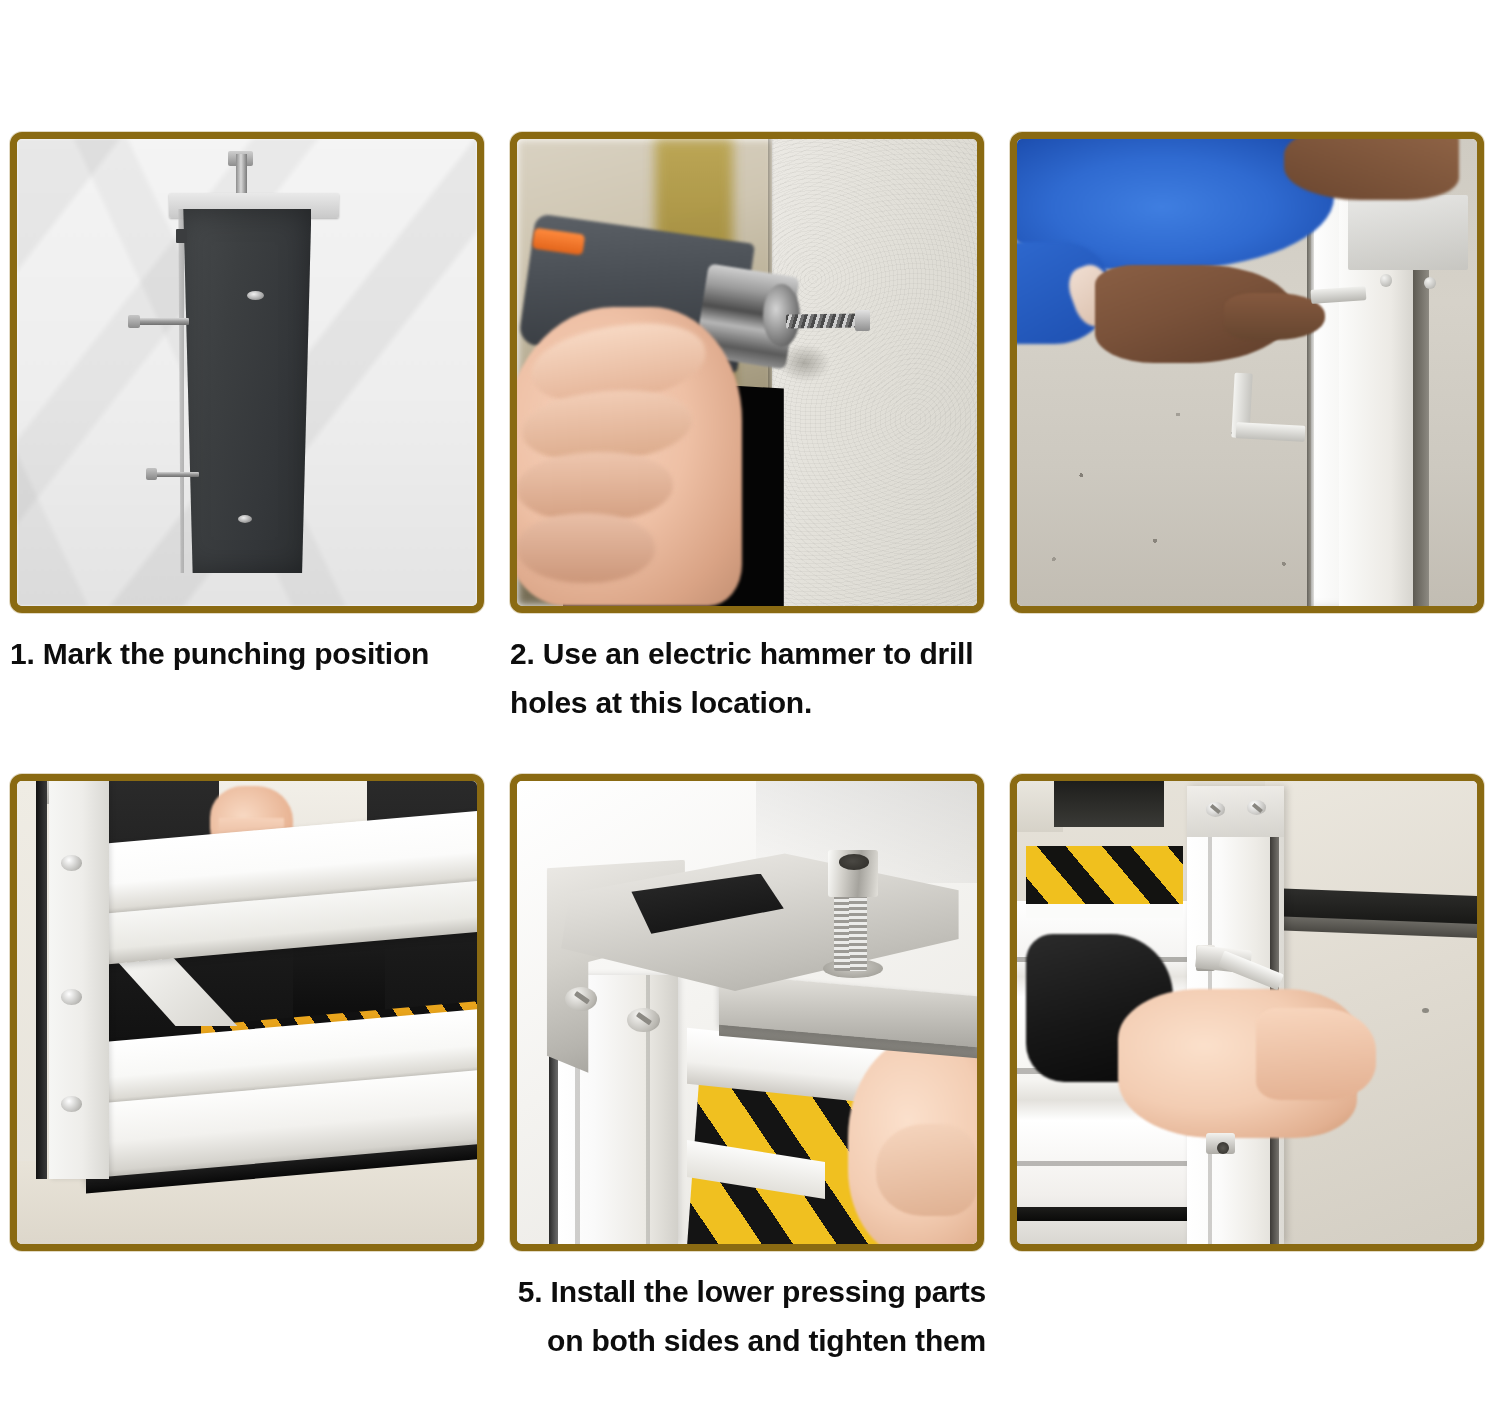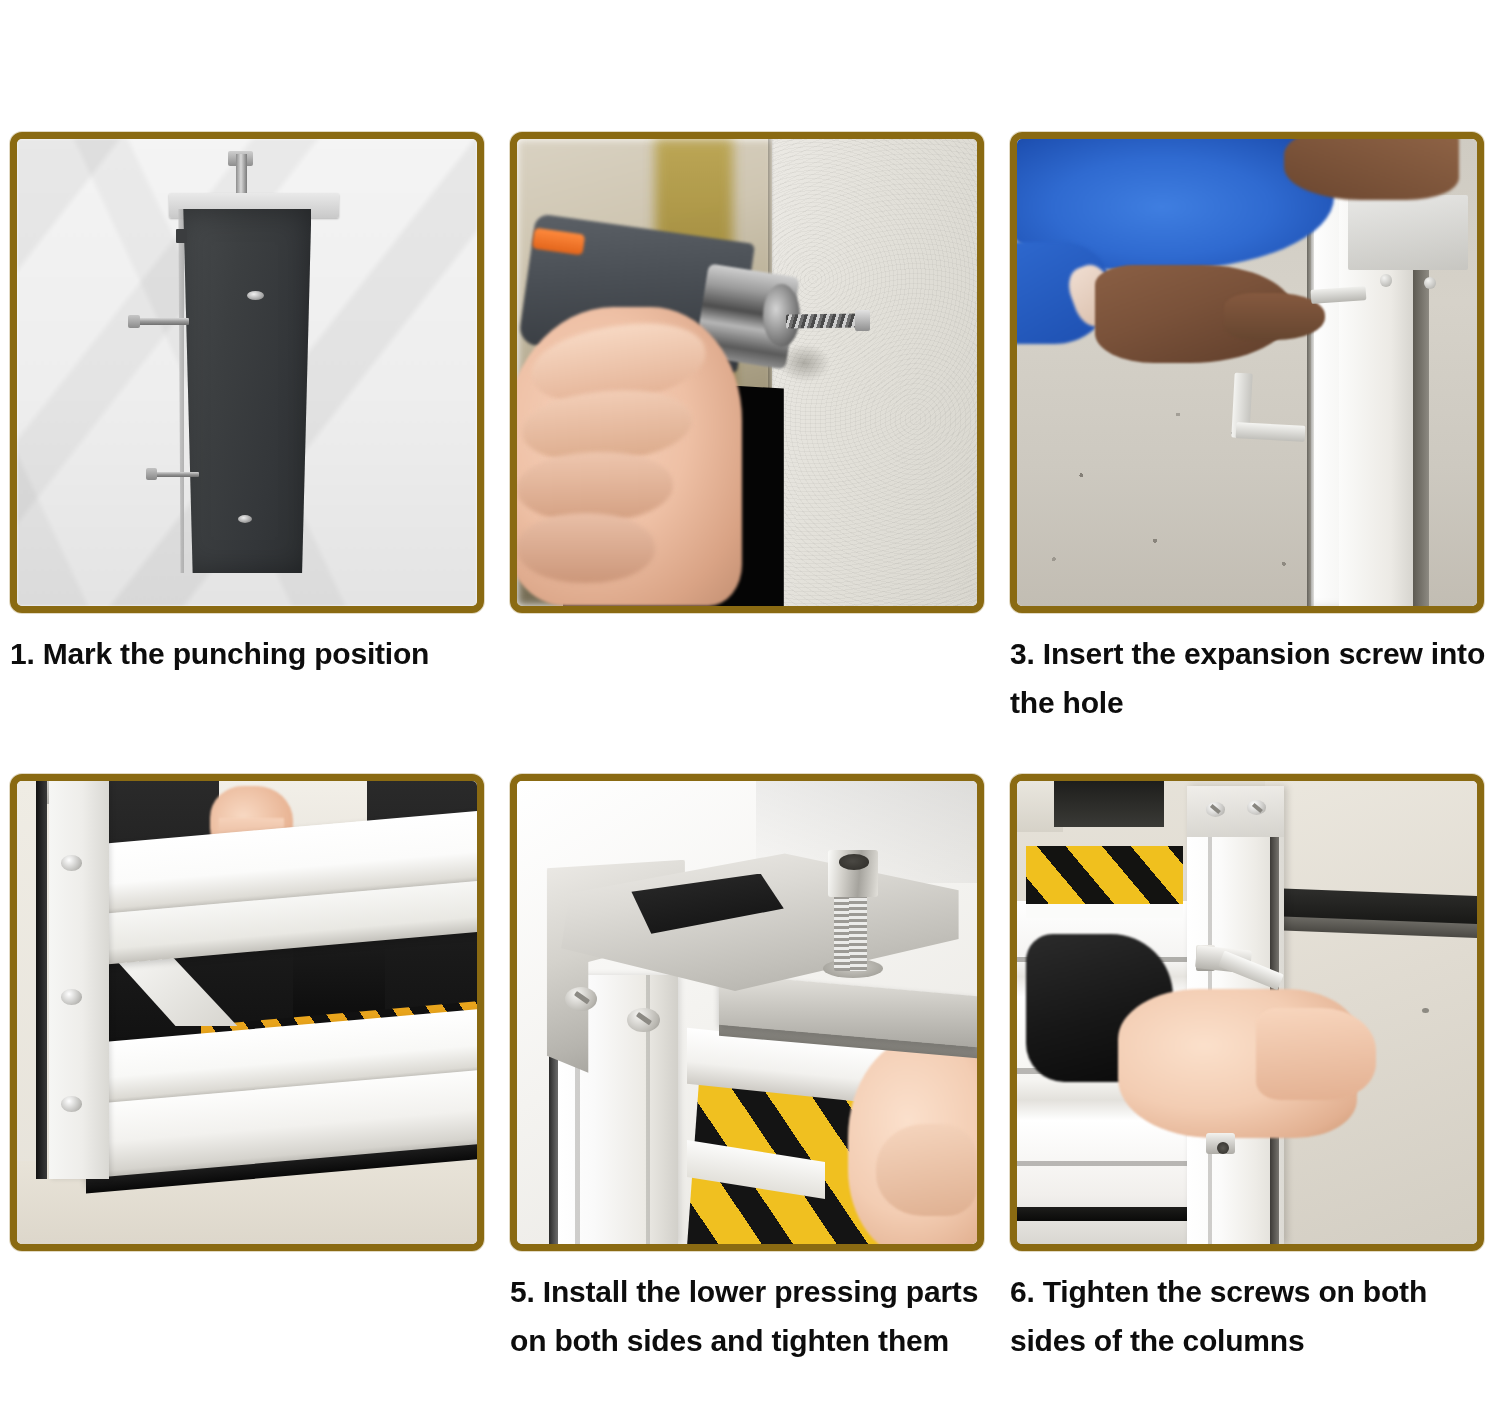--- a/index.html
+++ b/index.html
@@ -39,21 +39,21 @@
     grid-template-rows:497px 145px 493px 140px;
     grid-template-areas:
       "p1 p2 p3"
       "c1 c2 c3"
       "p4 p5 p6"
       "c4 c5 c6";
   }
   .cell-p1{grid-area:p1;} .cell-p2{grid-area:p2;} .cell-p3{grid-area:p3;}
   .cell-c1{grid-area:c1;} .cell-c2{grid-area:c2;} .cell-c3{grid-area:c3;}
   .cell-p4{grid-area:p4;} .cell-p5{grid-area:p5;} .cell-p6{grid-area:p6;}
-  .cell-c4{grid-area:c4;} .cell-c5{grid-area:c5;} .cell-c6{grid-area:c6;}
+  .cell-c4{grid-area:c4;} .cell-c5{grid-area:c5;text-align:right;} .cell-c6{grid-area:c6;}
 
   .photo-cell { padding:4px 16px 12px 10px; }
   .photo-frame {
     width:100%; height:100%;
     border:7px solid #8A6A12;
     border-radius:12px;
     overflow:hidden;
     position:relative;
     background:#fff;
     box-shadow:0 0 0 1px rgba(138,106,18,.25);
@@ -450,22 +450,22 @@
           <div class="p3-tool"></div>
           <div class="p3-hexkey-a"></div>
           <div class="p3-hexkey-b"></div>
         </div>
       </div>
     </div>
 
     <div class="caption-cell cell-c1">
       <div class="caption">1. Mark the punching position</div>
     </div>
-    <div class="caption-cell cell-c3">
-      <div class="caption">3. Insert the expansion screw into the hole</div>
+    <div class="caption-cell cell-c2">
+      <div class="caption">2. Use an electric hammer to drill holes at this location.</div>
     </div>
 
     <div class="photo-cell cell-p4">
       <div class="photo-frame">
         <div class="scene">
           <div class="p4-bg"></div>
           <div class="p4-darkback"></div>
           <div class="p4-wallwhite"></div>
           <div class="p4-floor"></div>
           <div class="p4-legs"></div>
@@ -552,18 +552,15 @@
           <div class="p6-wrench"></div>
           <div class="p6-lowbolt"></div>
           <div class="p6-lowboltd"></div>
         </div>
       </div>
     </div>
 
     <div class="caption-cell cell-c5">
       <div class="caption">5. Install the lower pressing parts on both sides and tighten them</div>
     </div>
-    <div class="caption-cell cell-c6">
-      <div class="caption">6. Tighten the screws on both sides of the columns</div>
-    </div>
 
   </div>
 </div>
 
 </body></html>

